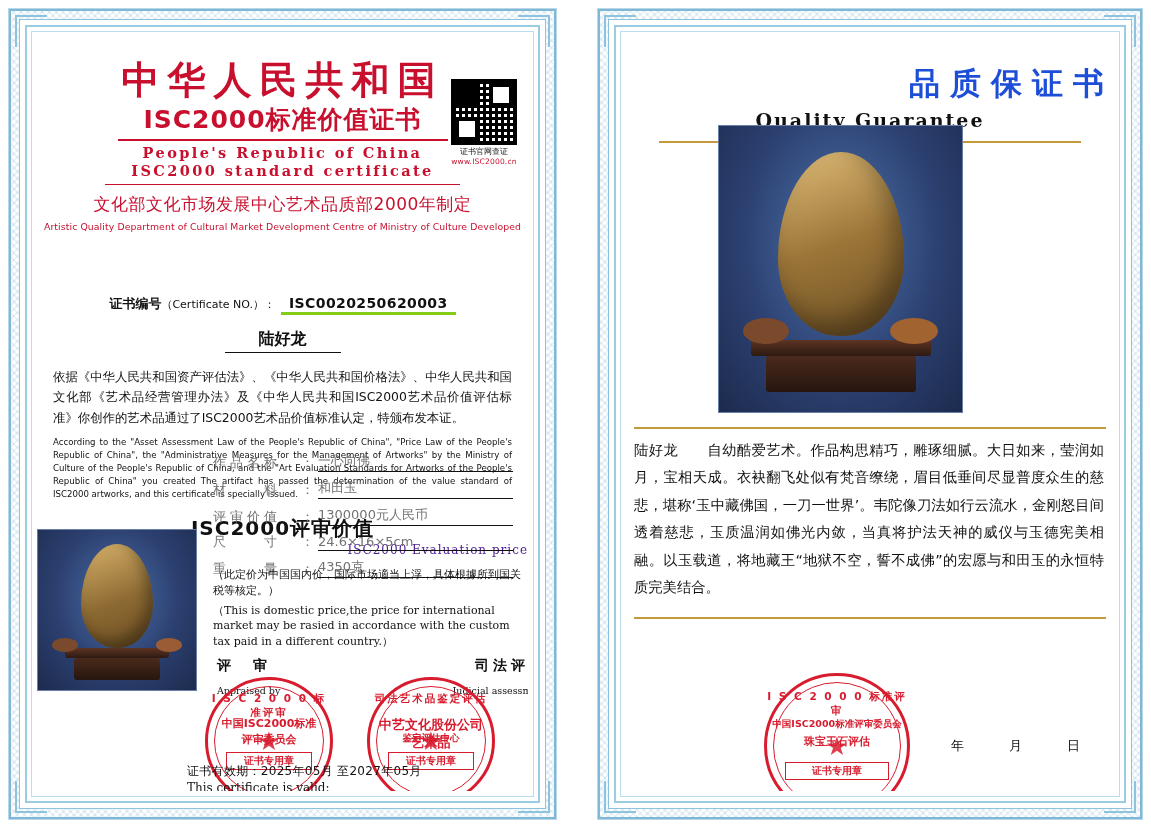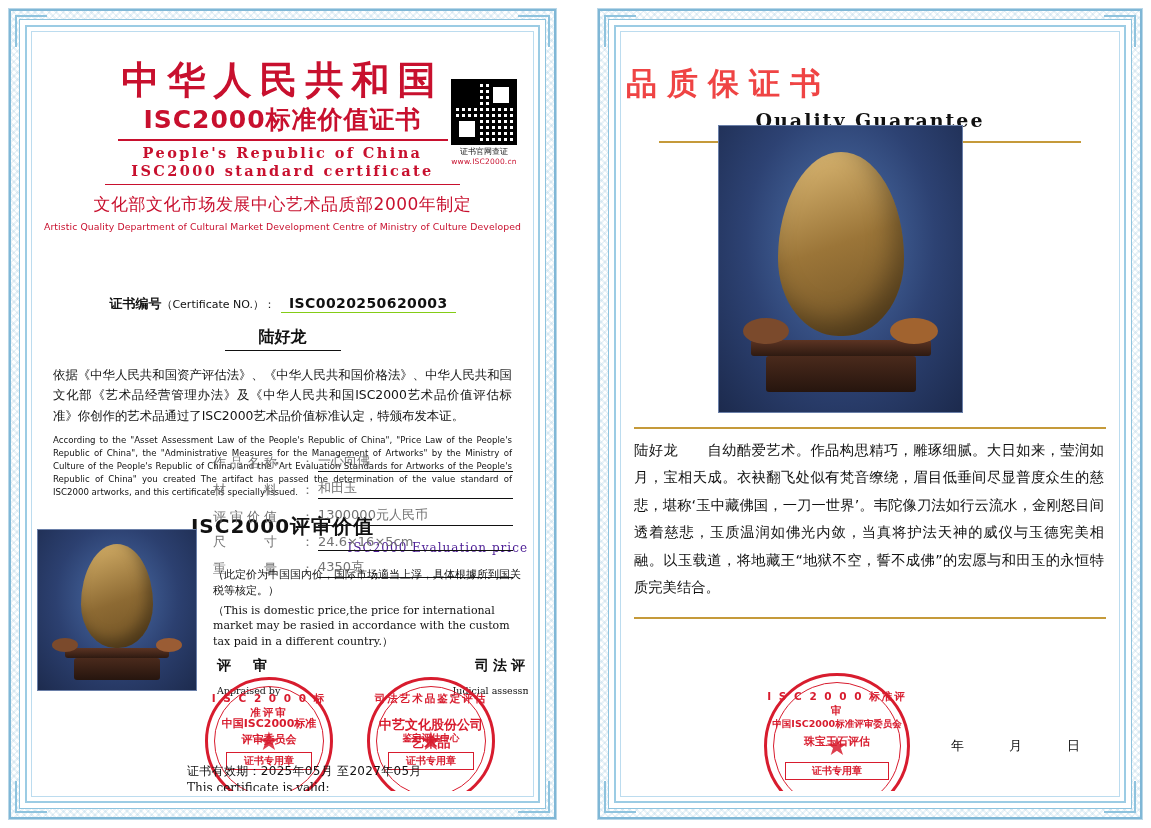--- a/index.html
+++ b/index.html
@@ -127,21 +127,21 @@
   .qr-url{font-size:7.5px;color:#c8102e;letter-spacing:.2px;}
 
   .certno-row{
     display:flex;align-items:baseline;justify-content:center;
     margin-top:20px;font-size:13px;color:#111;
   }
   .certno-row .lab{font-weight:bold;margin-top:43px;}
   .certno-row .en{font-size:11px;}
   .certno-val{
     font-weight:bold;font-size:14px;letter-spacing:.4px;
-    border-bottom:1px solid #84cc16;padding:0 8px 1px 8px;margin-left:6px;
+    border-bottom:3px solid #84cc16;padding:0 8px 1px 8px;margin-left:6px;
   }
 
   .owner{
     text-align:center;margin-top:14px;
   }
   .owner span{
     display:inline-block;font-weight:bold;font-size:16px;color:#111;
     border-bottom:1px solid #111;padding:0 34px 2px 34px;
   }
 
@@ -223,21 +223,21 @@
   .valid-line{
     position:absolute;left:150px;top:726px;font-size:12px;color:#111;letter-spacing:.3px;
   }
   .valid-en{
     position:absolute;left:150px;top:744px;font-size:12px;color:#111;
     font-family:"DejaVu Serif","Liberation Serif",serif;
   }
 
   
   .r-title{
-    text-align:left;margin-top:26px;color:#ef4444;font-weight:bold;font-size:31px;letter-spacing:10px;
+    text-align:right;margin-top:26px;color:#1d4ed8;font-weight:bold;font-size:31px;letter-spacing:10px;
   }
   .r-title-en{
     text-align:center;color:#111;font-weight:bold;font-size:19px;letter-spacing:2px;margin-top:4px;
     font-family:"DejaVu Serif","Liberation Serif",serif;
   }
   .r-rule{
     width:422px;height:2px;background:#c59a3a;margin:10px auto 0 auto;
   }
   .r-photo{
     position:absolute;left:92px;top:88px;width:243px;height:286px;

